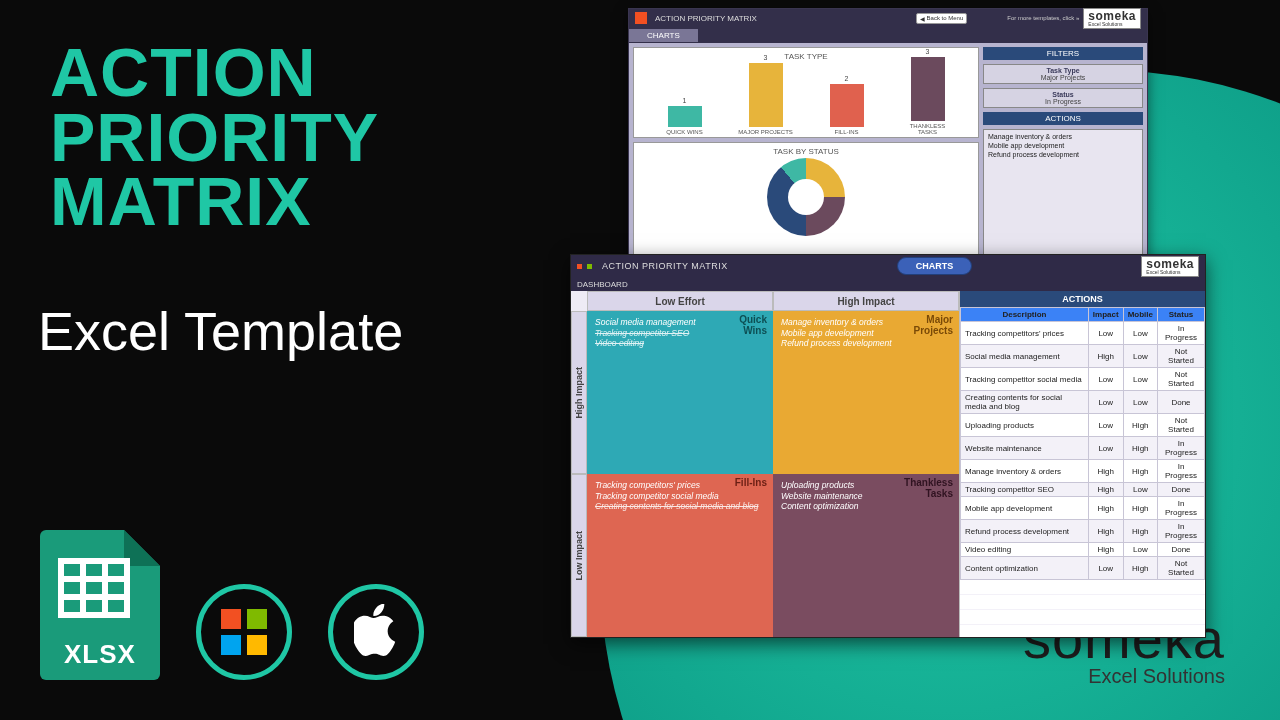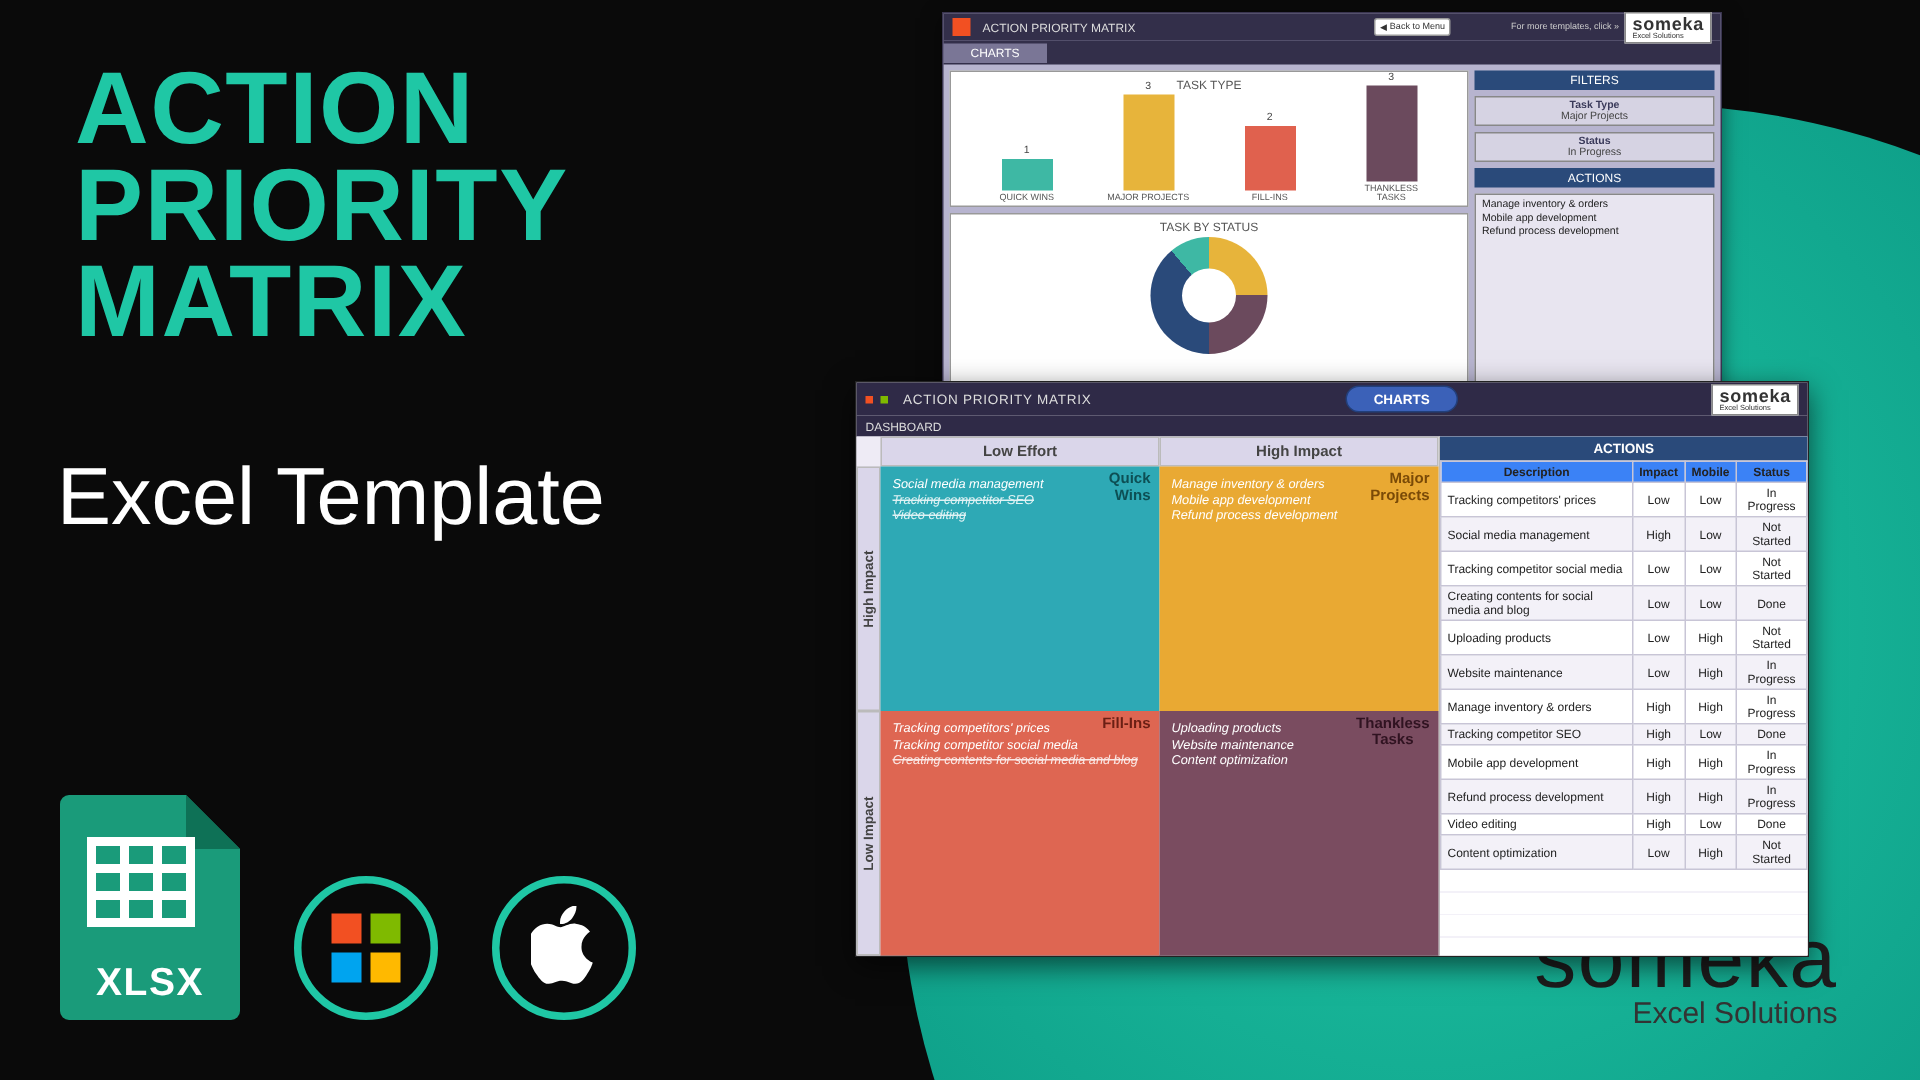--- a/index.html
+++ b/index.html
@@ -123,21 +123,21 @@
   .quad{ position:relative; padding:6px 8px; font-size:8px; color:#fff; }
   .quad .qlabel{ position:absolute; right:6px; top:4px; font-weight:800; font-size:10px; text-align:right; line-height:1.05;}
   .quad em{ display:block; font-style:italic; font-size:8.5px; line-height:1.25;}
   .q-wins{ background:#2ea9b5; }
   .q-wins .qlabel{ color:#0d4f54; }
   .q-major{ background:#e9a933; }
   .q-major .qlabel{ color:#7a4a07; }
   .q-fill{ background:#de6652; }
   .q-fill .qlabel{ color:#6b1f14; }
   .q-thank{ background:#7a4c60; }
-  .q-thank .qlabel{ color:#301321;text-align:center; }
+  .q-thank .qlabel{ color:#301321; }
   .strike{ text-decoration:line-through; opacity:.85;}
   
   .actions-pane{ flex:1; background:#fff; border-left:1px solid #bbb; display:flex; flex-direction:column;}
   .actions-pane .aphead{ background:#2a4a7a; color:#fff; text-align:center; font-size:9px; padding:3px 0; font-weight:700;}
   table.actions{ border-collapse:collapse; width:100%; font-size:8px; }
   table.actions th, table.actions td{ border:1px solid #c8c5d6; padding:2px 4px; }
   table.actions th{ background:#3b82f6; font-weight:700; text-align:center;}
   table.actions td.c{ text-align:center;}
   table.actions tr.alt td{ background:#f3f1f8;}
   .blankrows{ flex:1; background:repeating-linear-gradient(#fff,#fff 14px,#f3f1f8 14px,#f3f1f8 15px);}

